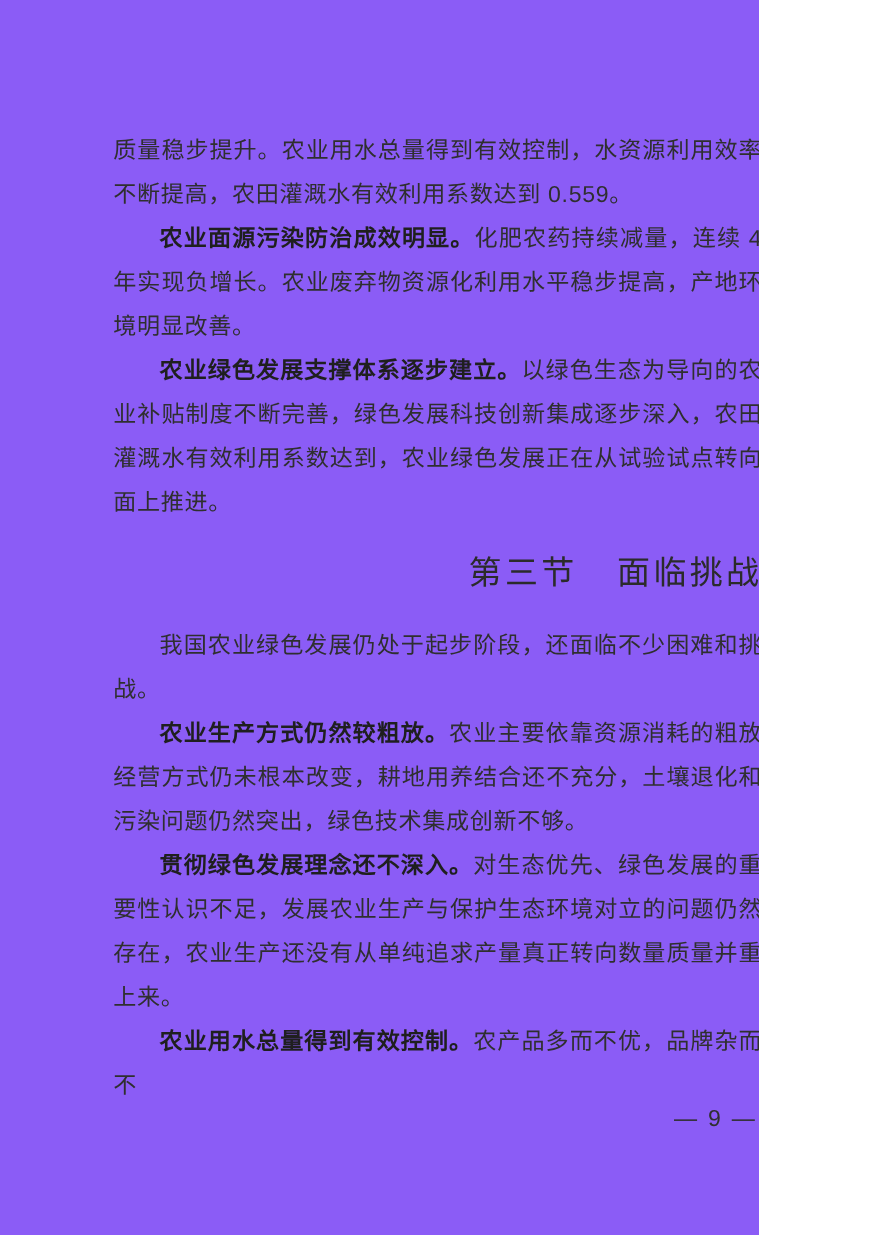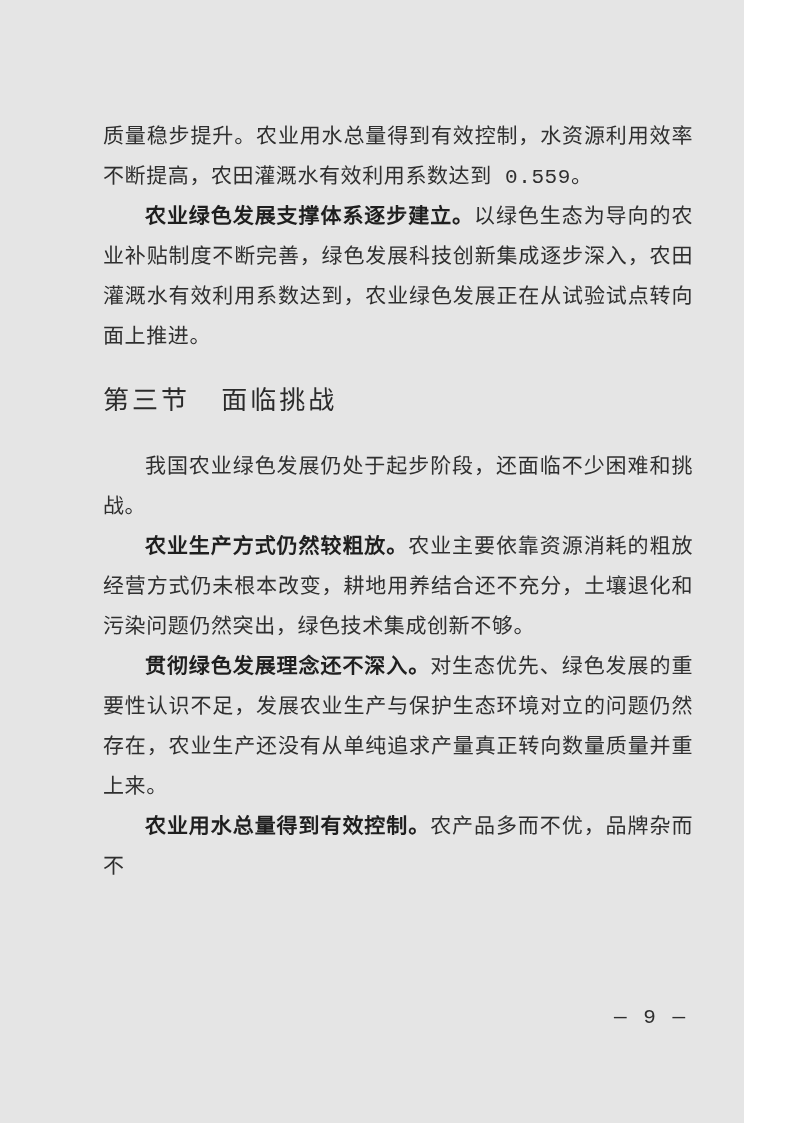--- a/index.html
+++ b/index.html
@@ -2,25 +2,25 @@
 <html lang="zh-CN"><head>
 <meta charset="utf-8">
 <style>
   html, body {
     margin: 0;
     padding: 0;
     background: #ffffff;
   }
   .page {
     position: relative;
-    width: 744px;
+    width: 690px;
     height: 1123px;
-    background: #e5e5e5;
+    background: #8b5cf6;
     overflow: hidden;
-    font-family: Liberation Mono, monospace;
+    font-family: Liberation Sans, sans-serif;
   }
   .content {
     position: absolute;
     left: 103px;
     top: 118px;
     width: 590px;
     color: #2f2f2f;
   }
   .para {
     margin: 0;
@@ -33,24 +33,24 @@
   }
   .para.indent {
     text-indent: 2em;
   }
   .para .lead {
     font-weight: bold;
     color: #1f1f1f;
   }
   .section-heading {
     margin: 24px 0 26px 0;
-    font-size: 26px;
+    font-size: 30px;
     line-height: 40px;
     font-weight: normal;
-    text-align: left;
+    text-align: right;
     letter-spacing: 3px;
     color: #2b2b2b;
   }
   .heading-gap {
     display: inline-block;
     width: 1.2em;
   }
   .footer {
     position: absolute;
     top: 1003px;
@@ -64,20 +64,21 @@
   }
 </style>
 </head>
 <body>
 
 <div class="page">
   <div class="content">
 
     <p class="para"><span class="lead"></span><span>质量稳步提升。农业用水总量得到有效控制，水资源利用效率不断提高，农田灌溉水有效利用系数达到 0.559。</span></p>
 
+    <p class="para indent"><span class="lead">农业面源污染防治成效明显。</span><span>化肥农药持续减量，连续 4 年实现负增长。农业废弃物资源化利用水平稳步提高，产地环境明显改善。</span></p>
 
 
     <p class="para indent"><span class="lead">农业绿色发展支撑体系逐步建立。</span><span>以绿色生态为导向的农业补贴制度不断完善，绿色发展科技创新集成逐步深入，农田灌溉水有效利用系数达到，农业绿色发展正在从试验试点转向面上推进。</span></p>
 
     <h2 class="section-heading"><span>第三节</span><span class="heading-gap"></span><span>面临挑战</span></h2>
 
     <p class="para indent"><span class="lead"></span><span>我国农业绿色发展仍处于起步阶段，还面临不少困难和挑战。</span></p>
 
     <p class="para indent"><span class="lead">农业生产方式仍然较粗放。</span><span>农业主要依靠资源消耗的粗放经营方式仍未根本改变，耕地用养结合还不充分，土壤退化和污染问题仍然突出，绿色技术集成创新不够。</span></p>
 

